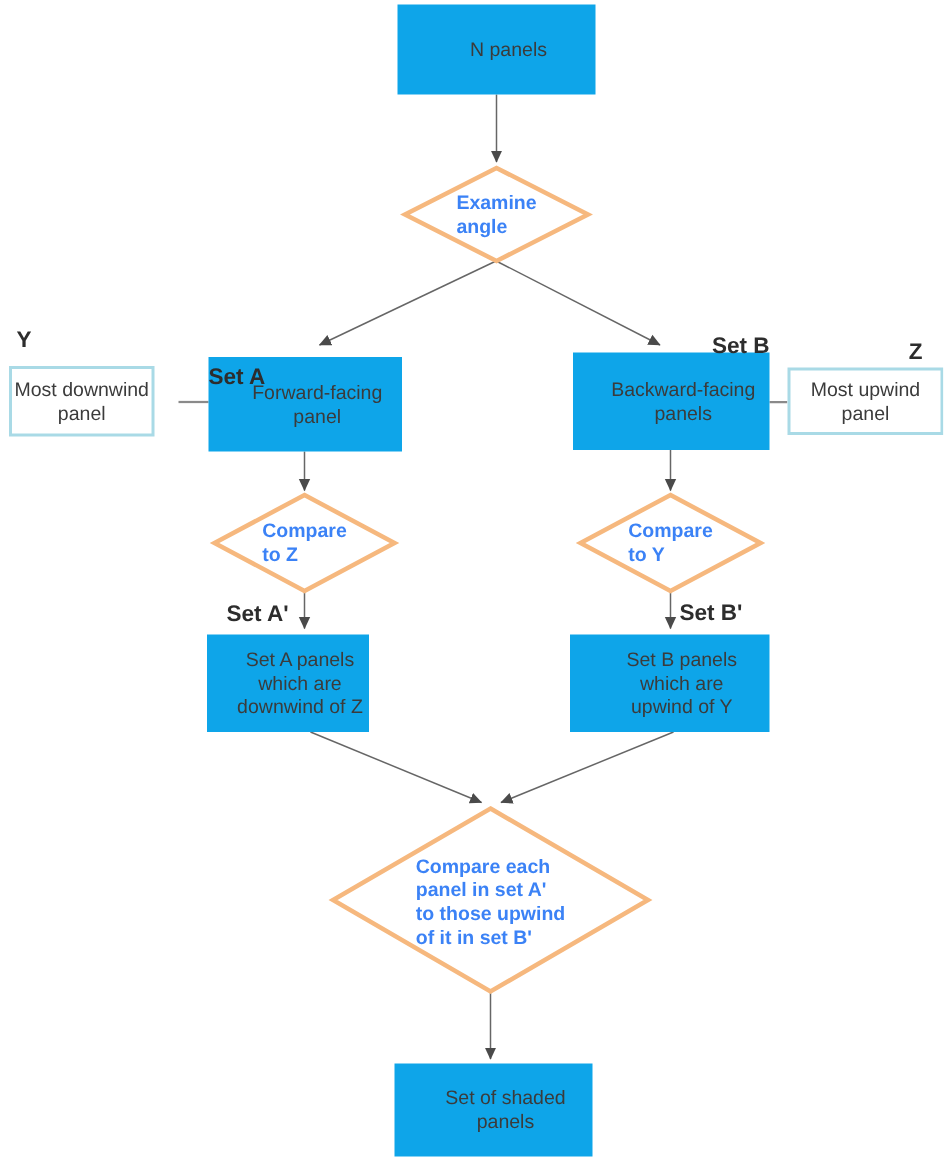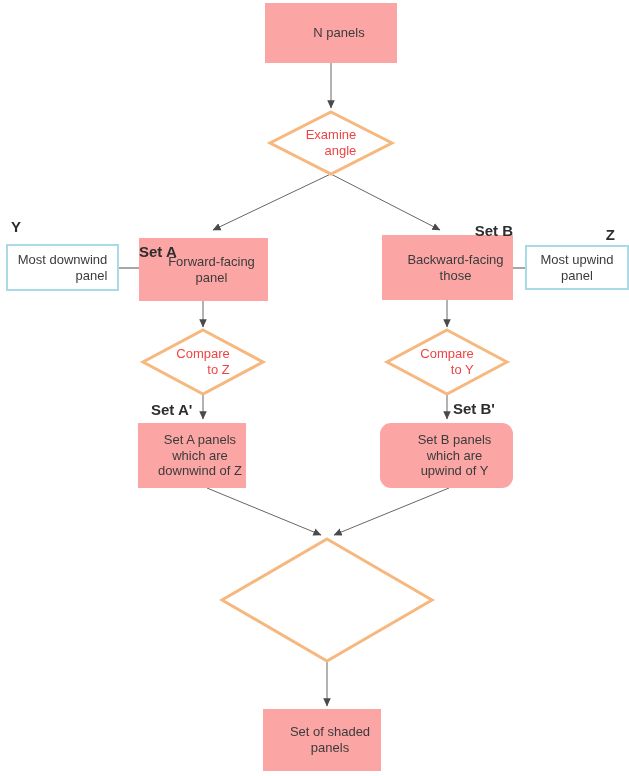--- a/index.html
+++ b/index.html
@@ -25,36 +25,37 @@
     display: flex;
     align-items: center;
     justify-content: center;
     text-align: center;
     font-size: 13px;
     line-height: 1.2;
     color: #3b3b3b;
   }
   .node span { white-space: pre-line; }
 
-  .rect { background: #fca5a5; padding-left: 16px; }
+  .rect { background: #0ea5e9; padding-left: 16px; }
 
   .callout {
     background: #ffffff;
     border: 2px solid #a9dae6;
   }
 
   .dtext {
     position: absolute;
     display: flex;
     align-items: center;
     justify-content: center;
-    text-align: right;
+    text-align: left;
     font-size: 13px;
     line-height: 1.2;
-    color: #ef4444;
+    color: #3b82f6;
+    font-weight: bold;
   }
   .dtext span { white-space: pre-line; }
 
   .taglabel {
     position: absolute;
     font-size: 15px;
     font-weight: bold;
     color: #2d2d2d;
     white-space: nowrap;
   }
@@ -95,65 +96,71 @@
     <span>N panels</span>
   </div>
 
   <div class="node rect" style="left:139px; top:238px; width:129px; height:63px;">
     <span>Forward-facing
 panel</span>
   </div>
 
   <div class="node rect" style="left:382px; top:235px; width:131px; height:65px;">
     <span>Backward-facing
-those</span>
+panels</span>
   </div>
 
-  <div class="node callout" style="left:6px; top:244px; width:113px; height:47px;text-align:right;">
+  <div class="node callout" style="left:6px; top:244px; width:97px; height:47px;">
     <span>Most downwind
 panel</span>
   </div>
 
   <div class="node callout" style="left:525px; top:245px; width:104px; height:45px;">
     <span>Most upwind
 panel</span>
   </div>
 
   <div class="node rect" style="left:138px; top:423px; width:108px; height:65px;">
     <span>Set A panels
 which are
 downwind of Z</span>
   </div>
 
-  <div class="node rect" style="left:380px; top:423px; width:133px; height:65px;border-radius:11px;">
+  <div class="node rect" style="left:380px; top:423px; width:133px; height:65px;">
     <span>Set B panels
 which are
 upwind of Y</span>
   </div>
 
-  <div class="node rect" style="left:263px; top:709px; width:118px; height:62px;">
+  <div class="node rect" style="left:263px; top:709px; width:132px; height:62px;">
     <span>Set of shaded
 panels</span>
   </div>
 
   <div class="dtext" style="left:281px; top:121px; width:100px; height:44px;">
     <span>Examine
 angle</span>
   </div>
 
   <div class="dtext" style="left:153px; top:340px; width:100px; height:44px;">
     <span>Compare
 to Z</span>
   </div>
 
   <div class="dtext" style="left:397px; top:340px; width:100px; height:44px;">
     <span>Compare
 to Y</span>
   </div>
 
+  <div class="dtext" style="left:252px; top:570px; width:150px; height:62px;">
+    <span>Compare each
+panel in set A'
+to those upwind
+of it in set B'</span>
+  </div>
 
   <div class="taglabel" style="left:139px; top:215px;margin-top:28px;">Set A</div>
 
   <div class="taglabel right" style="left:441px; top:222px; width:72px;">Set B</div>
 
   <div class="taglabel" style="left:11px; top:218px;">Y</div>
 
   <div class="taglabel right" style="left:590px; top:226px; width:25px;">Z</div>
 
   <div class="taglabel" style="left:151px; top:401px;">Set A'</div>

